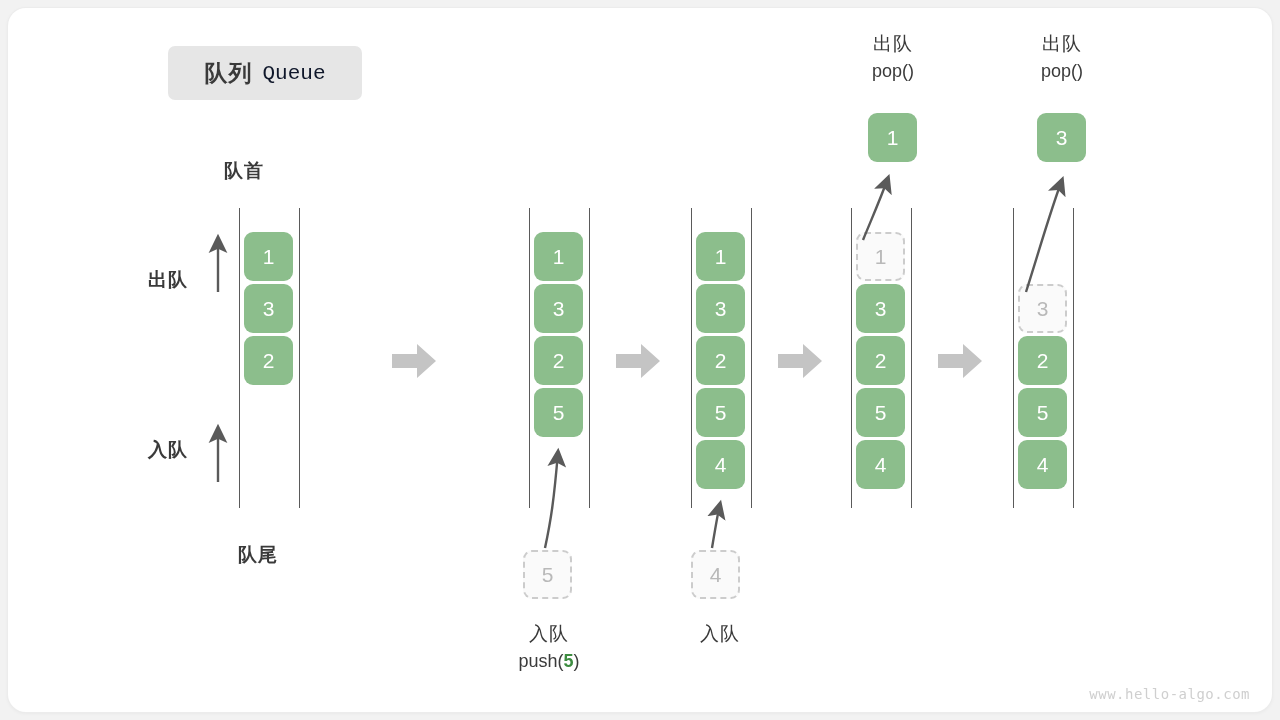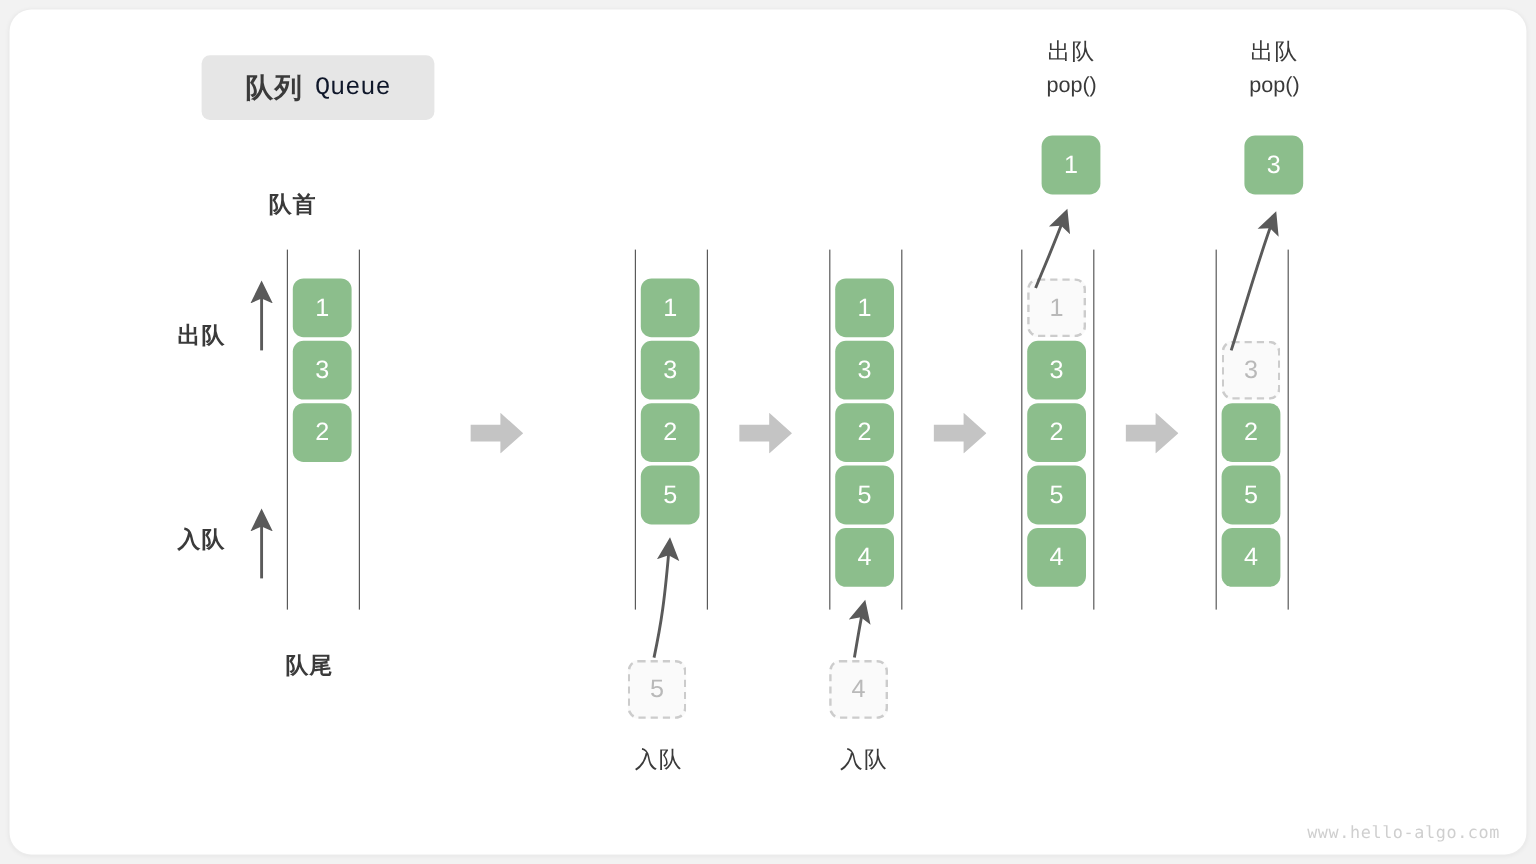--- a/index.html
+++ b/index.html
@@ -163,20 +163,21 @@
   <div class="rail" style="left:589px; top:208px; height:300px;"></div>
 
   <div class="cell" style="left:534px; top:232px;">1</div>
   <div class="cell" style="left:534px; top:284px;">3</div>
   <div class="cell" style="left:534px; top:336px;">2</div>
   <div class="cell" style="left:534px; top:388px;">5</div>
   <div class="cell ghost" style="left:523px; top:550px;">5</div>
 
   <div class="op-label" style="left:434px; top:620px; width:230px;">
     <span class="op-cn">入队</span>
+    <span class="op-code"><span>push(</span><span class="num">5</span><span>)</span></span>
   </div>
 
   <div class="rail" style="left:691px; top:208px; height:300px;"></div>
   <div class="rail" style="left:751px; top:208px; height:300px;"></div>
 
   <div class="cell" style="left:696px; top:232px;">1</div>
   <div class="cell" style="left:696px; top:284px;">3</div>
   <div class="cell" style="left:696px; top:336px;">2</div>
   <div class="cell" style="left:696px; top:388px;">5</div>
   <div class="cell" style="left:696px; top:440px;">4</div>

